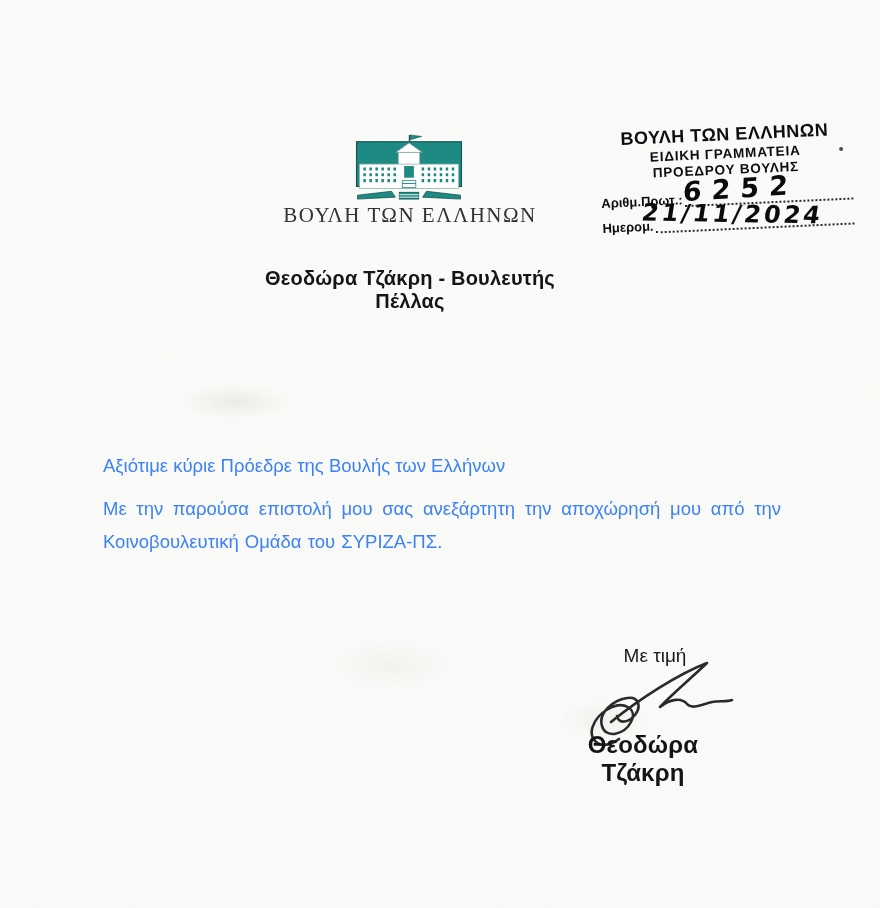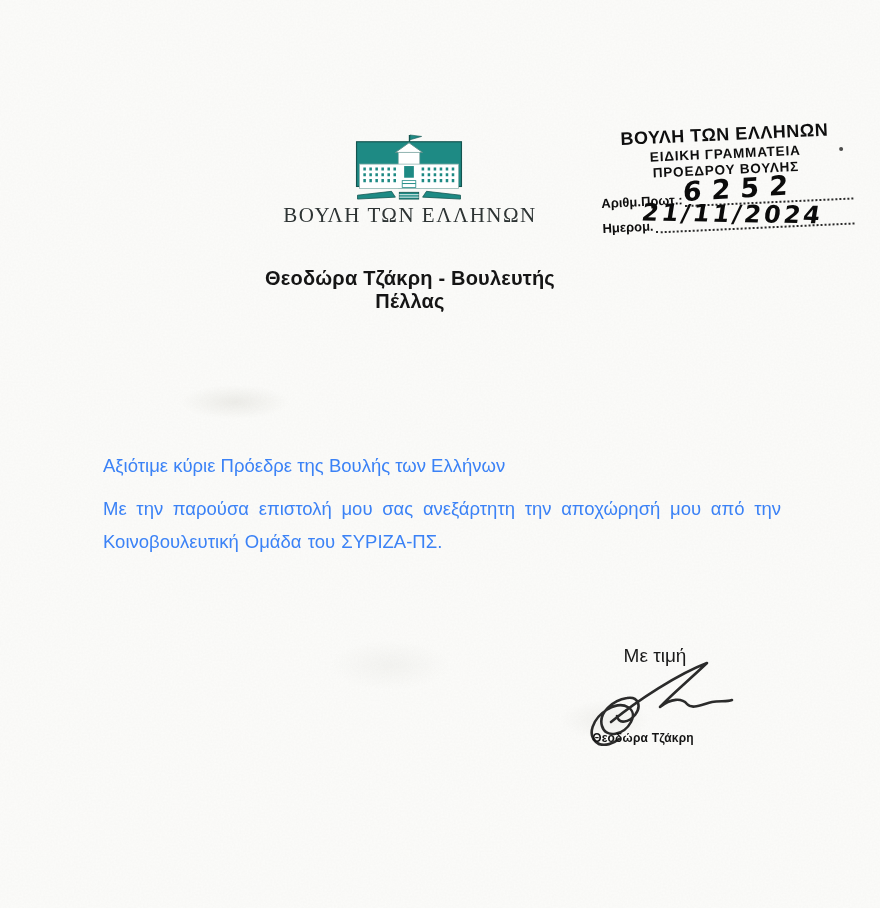--- a/index.html
+++ b/index.html
@@ -53,21 +53,21 @@
   }
   .body-block{position:absolute;left:103px;width:678px;font-size:18.5px;line-height:33px;color:#3b82f6;}
   .salutation{top:449px;}
   .para1{top:492px;text-align:justify;word-spacing:1px;}
   .para2{top:560px;}
   
   .closing{position:absolute;left:600px;top:637px;width:110px;text-align:center;font-size:19px;color:#1a1a1a;margin-top:8px;}
   .signature{position:absolute;left:583px;top:658px;width:155px;height:92px;}
   .signature-name{
     position:absolute;left:558px;top:731px;width:170px;text-align:center;
-    font-size:12px;font-weight:700;color:#141414;letter-spacing:.2px;
+    font-size:24px;font-weight:700;color:#141414;letter-spacing:.2px;
   }
   
   .noise{position:absolute;inset:0;pointer-events:none;}
   .smudge{position:absolute;pointer-events:none;border-radius:50%;}
   .smudge.s1{left:180px;top:385px;width:110px;height:34px;background:radial-gradient(closest-side,rgba(160,158,145,.16),rgba(160,158,145,0));}
   .smudge.s2{left:560px;top:700px;width:90px;height:40px;background:radial-gradient(closest-side,rgba(150,150,140,.10),rgba(150,150,140,0));}
   .smudge.s3{left:330px;top:640px;width:120px;height:50px;background:radial-gradient(closest-side,rgba(150,150,140,.08),rgba(150,150,140,0));}
 </style>
 </head>
 <body>

